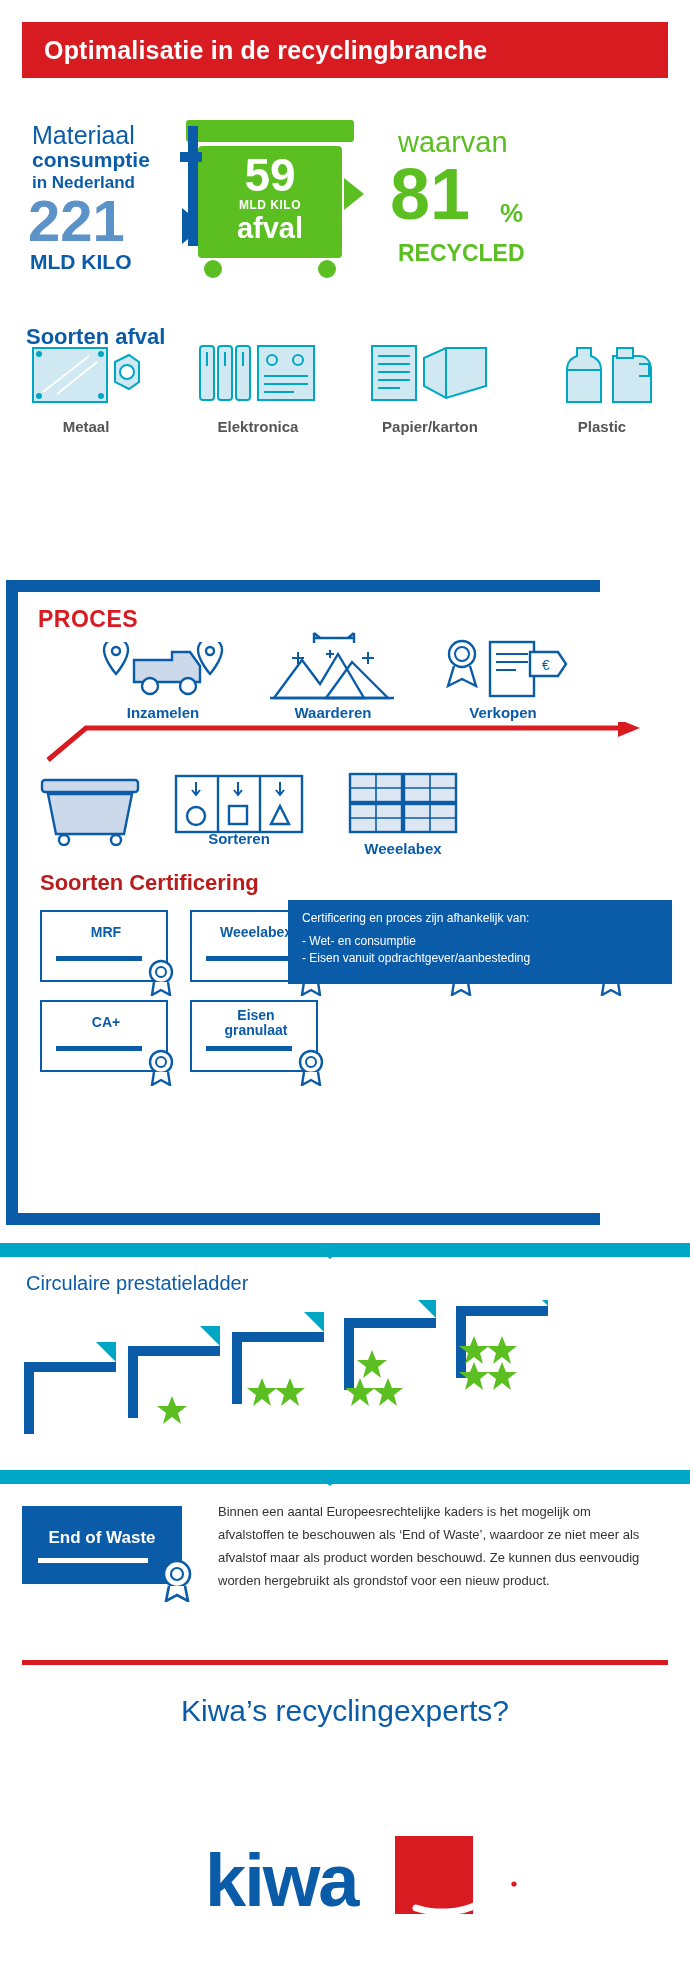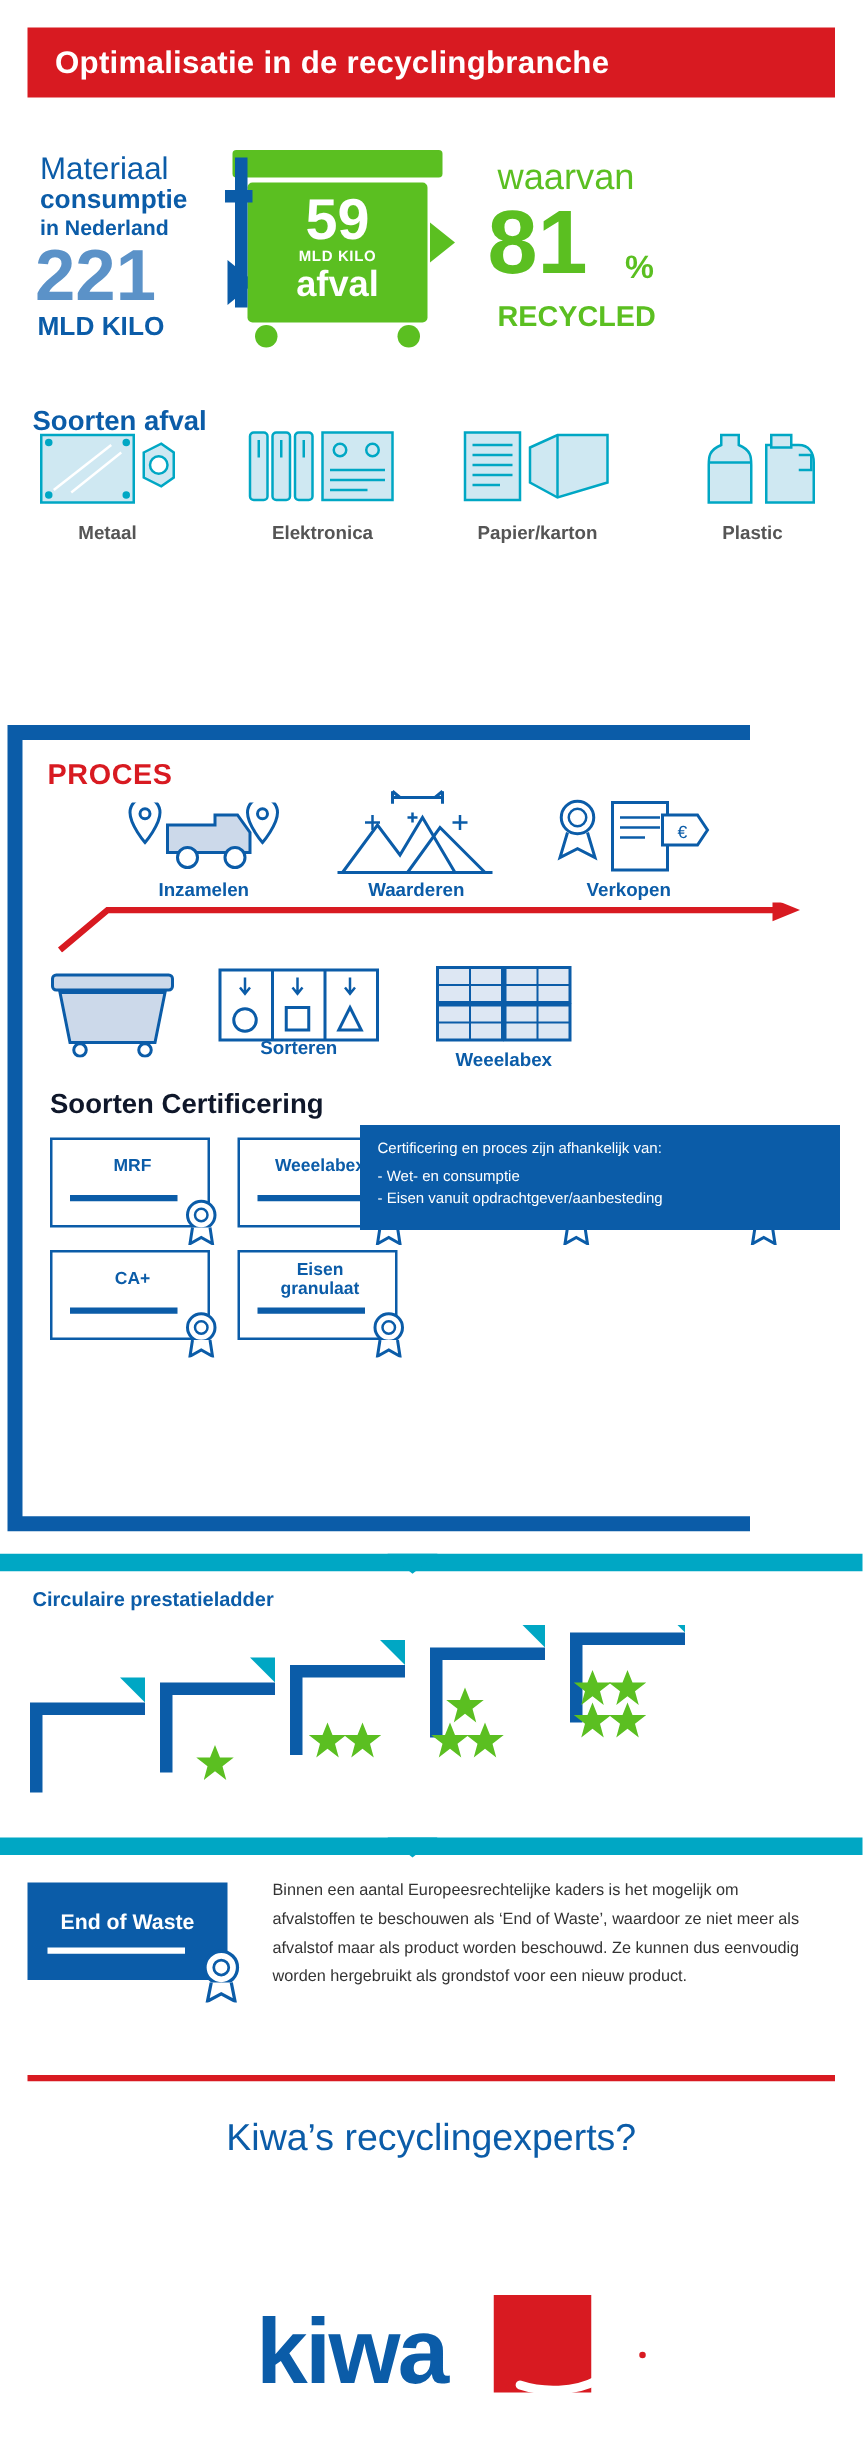--- a/index.html
+++ b/index.html
@@ -73,21 +73,21 @@
     position:absolute; left:6px; top:580px; width:594px; height:645px;
     background:#0b5ca8;
   }
   .proces-inner { position:absolute; left:12px; top:12px; width:654px; height:621px; background:#fff; }
   .proces-title { position:absolute; left:20px; top:14px; font-size:23px; color:#d81a21; font-weight:bold; letter-spacing:.5px;}
   .step { position:absolute; text-align:center; color:#0b5ca8; font-size:15px; font-weight:bold; }
 
   .proc-arrow { position:absolute; left:22px; top:130px; width:610px; height:40px;}
 
   
-  .cert-title { position:absolute; left:22px; top:278px; font-size:22px; color:#0f172a; font-weight:bold;}
+  .cert-title { position:absolute; left:22px; top:278px; font-size:22px; color:#b91c1c; font-weight:bold;}
   .badge {
     position:absolute; width:128px; height:72px; border:2px solid #0b5ca8; background:#fff;
   }
   .badge.filled { background:#0b5ca8; }
   .badge .bt { position:absolute; left:0; top:12px; width:128px; text-align:center; font-size:14px; font-weight:bold; color:#0b5ca8;}
   .badge.filled .bt { color:#fff; }
   .badge .bt.two { top:6px; line-height:15px; }
   .badge .line { position:absolute; left:14px; top:44px; width:86px; height:5px; background:#0b5ca8;}
   .badge.filled .line { background:#fff; }
   .badge .seal { position:absolute; right:-10px; bottom:-16px; width:30px; height:38px;}
@@ -95,21 +95,21 @@
   .cert-note {
     position:absolute; left:270px; top:308px; width:384px; height:84px;
     background:#0b5ca8; color:#fff; font-size:12px; line-height:17px; padding:10px 14px;
   }
 
   
   .ladder-band { position:absolute; left:0; top:1243px; width:690px; height:14px; background:#00a7c4;}
   .ladder-notch { position:absolute; left:310px; top:1243px; width:0;height:0;
      border-left:20px solid transparent; border-right:20px solid transparent; border-top:16px solid #00a7c4;}
   .ladder { position:absolute; left:0; top:1270px; width:690px; height:200px; }
-  .ladder h2 { position:absolute; left:26px; top:2px; font-size:16px; color:#0b5ca8; font-weight:bold;}
+  .ladder h2 { position:absolute; left:26px; top:2px; font-size:20px; color:#0b5ca8; font-weight:normal;}
 
   
   .eow-band { position:absolute; left:0; top:1470px; width:690px; height:14px; background:#00a7c4;}
   .eow-notch { position:absolute; left:310px; top:1470px; width:0;height:0;
      border-left:20px solid transparent; border-right:20px solid transparent; border-top:16px solid #00a7c4;}
   .eow { position:absolute; left:0; top:1500px; width:690px; height:140px;}
   .eow-badge { position:absolute; left:22px; top:6px; width:160px; height:78px; background:#0b5ca8; }
   .eow-badge .t { position:absolute; left:0; top:22px; width:160px; text-align:center; color:#fff; font-size:17px; font-weight:bold;}
   .eow-badge .ln { position:absolute; left:16px; top:52px; width:110px; height:5px; background:#fff;}
   .eow-text { position:absolute; left:218px; top:0; width:432px; font-size:13px; line-height:23px; color:#333;}

